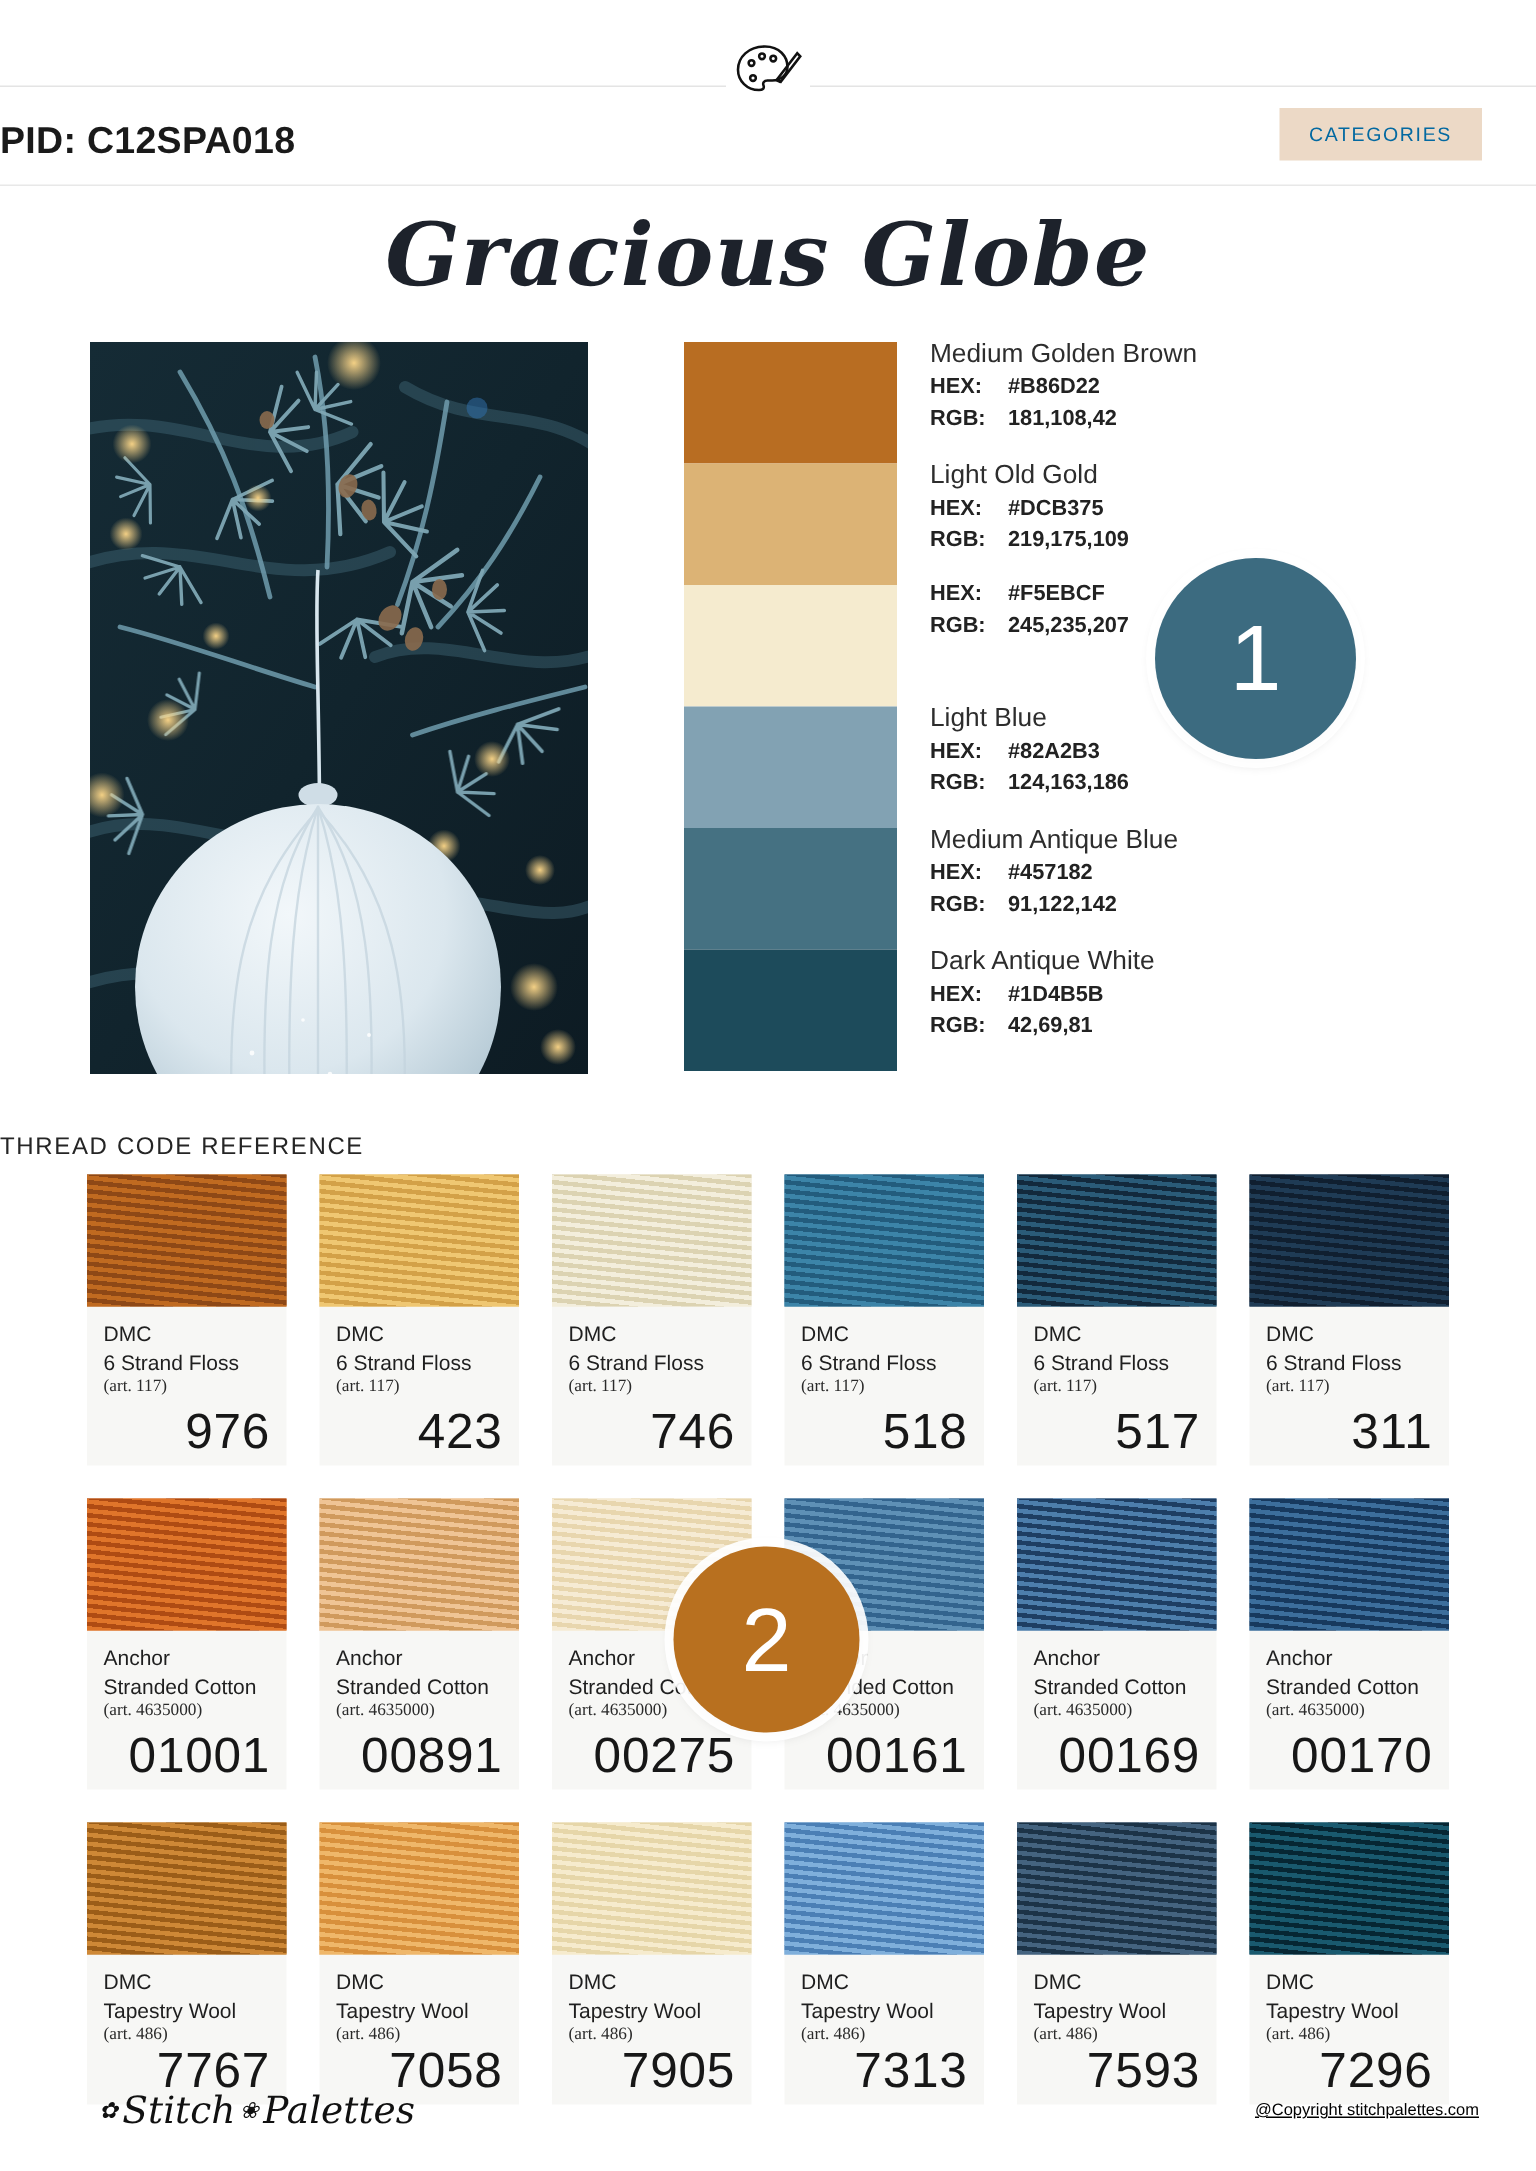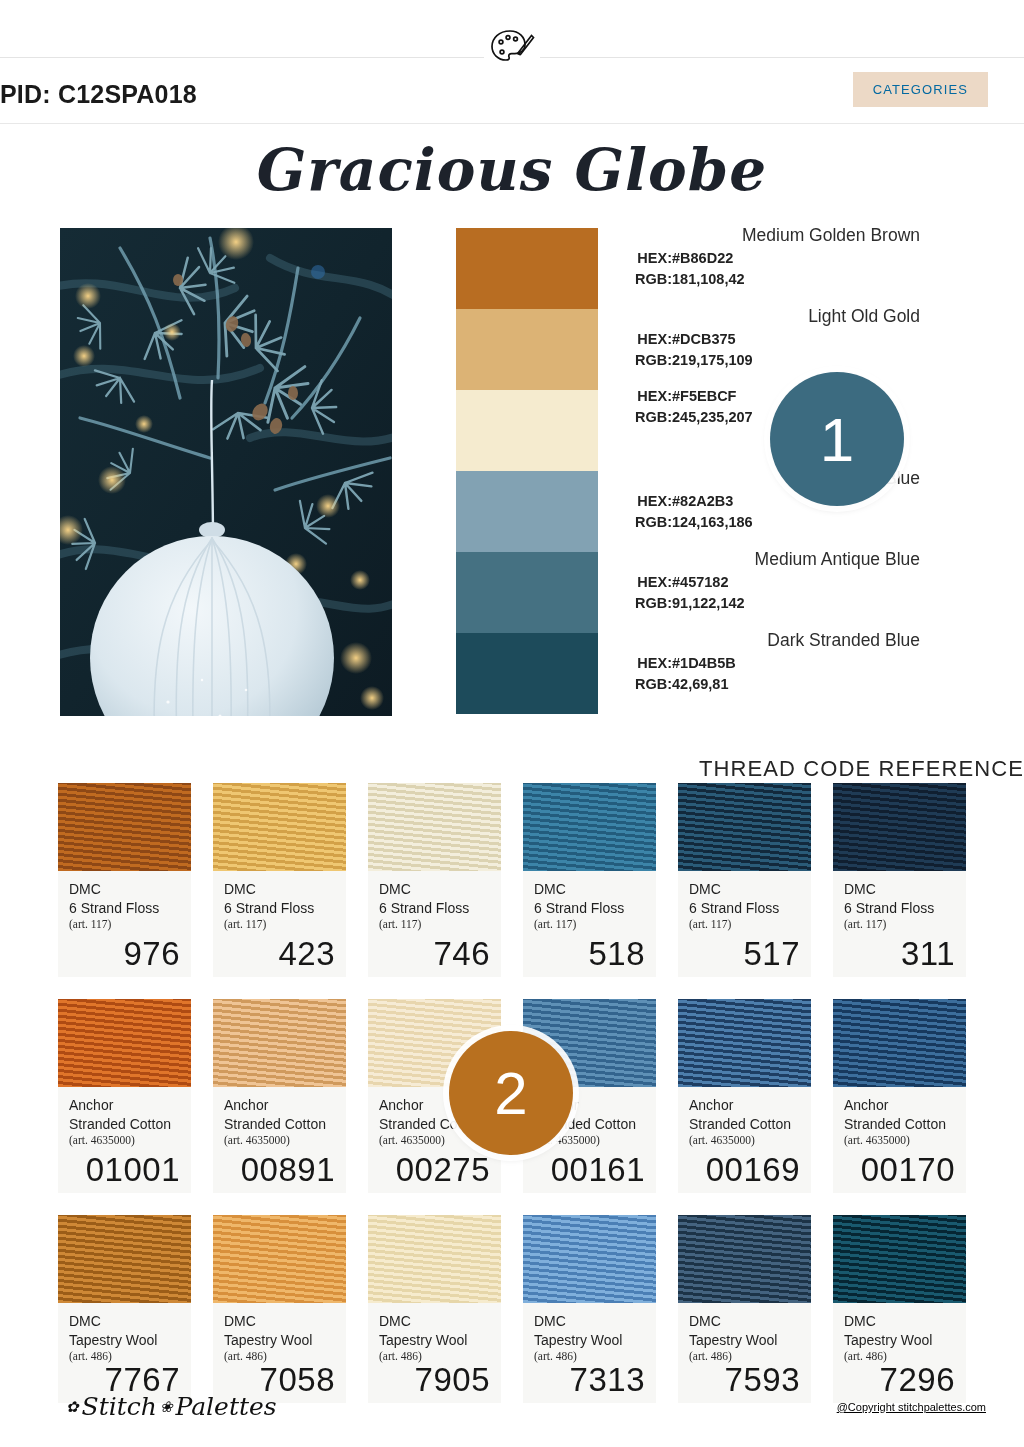--- a/index.html
+++ b/index.html
@@ -48,40 +48,40 @@
   .palette-block { position: absolute; left: 60px; top: 228px; }
   .photo {
     position: absolute; left: 0; top: 0; width: 332px; height: 488px;
     overflow: hidden; background:#14242c;
   }
   .photo svg { display:block; }
 
   .swatch-col { position: absolute; left: 396px; top: 0; width: 142px; }
   .swatch { width: 142px; height: 81px; display:block; }
 
-  .info-col { position: absolute; left: 560px; top: -4px; width: 300px; text-align: right; }
+  .info-col { position: absolute; left: 560px; top: -4px; width: 300px; }
   .ci { height: 81px; }
   .ci-name { font-size: 17.5px; color: #2d2d2d; line-height: 1.35; }
   .ci-row { font-size: 14.5px; color: #222; line-height: 1.45; display:flex; }
   .ci-key { font-weight: bold; width: 52px; flex: 0 0 52px; }
   .ci-val { font-weight: bold; }
 
   .badge {
     position: absolute; border-radius: 50%;
     display: flex; align-items: center; justify-content: center;
     color: #fff; font-weight: 300;
     box-shadow: 0 0 0 6px rgba(255,255,255,.92), 0 2px 9px rgba(0,0,0,.22);
   }
   #badge-1 { left: 770px; top: 372px; width: 134px; height: 134px; font-size: 62px; }
   #badge-2 { left: 449px; top: 1031px; width: 124px; height: 124px; font-size: 60px; }
 
   
   .thread-heading {
     position: absolute; left: 0; right: 0; top: 756px;
-    text-align:right; font-size: 22px; letter-spacing: 1.1px; color: #252525;
+    text-align:left; font-size: 16px; letter-spacing: 1.1px; color: #252525;
   }
   .thread-grid {
     position: absolute; left: 58px; top: 783px;
     width: 908px;
     display: grid; grid-template-columns: repeat(6, 1fr);
     column-gap: 2px; row-gap: 11px; gap: 22px;
   }
   .tcard { width: 100%; background: #f7f7f5; }
   .tswatch { width: 100%; height: 88px; display:block; }
   .tbody { padding: 9px 11px 8px 11px; height: 106px; position: relative; }
@@ -331,21 +331,21 @@
         <div class="ci-row">
           <span class="ci-key">HEX:</span>
           <span class="ci-val">#457182</span>
         </div>
         <div class="ci-row">
           <span class="ci-key">RGB:</span>
           <span class="ci-val">91,122,142</span>
         </div>
       </div>
       <div class="ci">
-        <div class="ci-name">Dark Stranded Blue</div>
+        <div class="ci-name">Dark Antique White</div>
         <div class="ci-row">
           <span class="ci-key">HEX:</span>
           <span class="ci-val">#1D4B5B</span>
         </div>
         <div class="ci-row">
           <span class="ci-key">RGB:</span>
           <span class="ci-val">42,69,81</span>
         </div>
       </div>
     </div>

